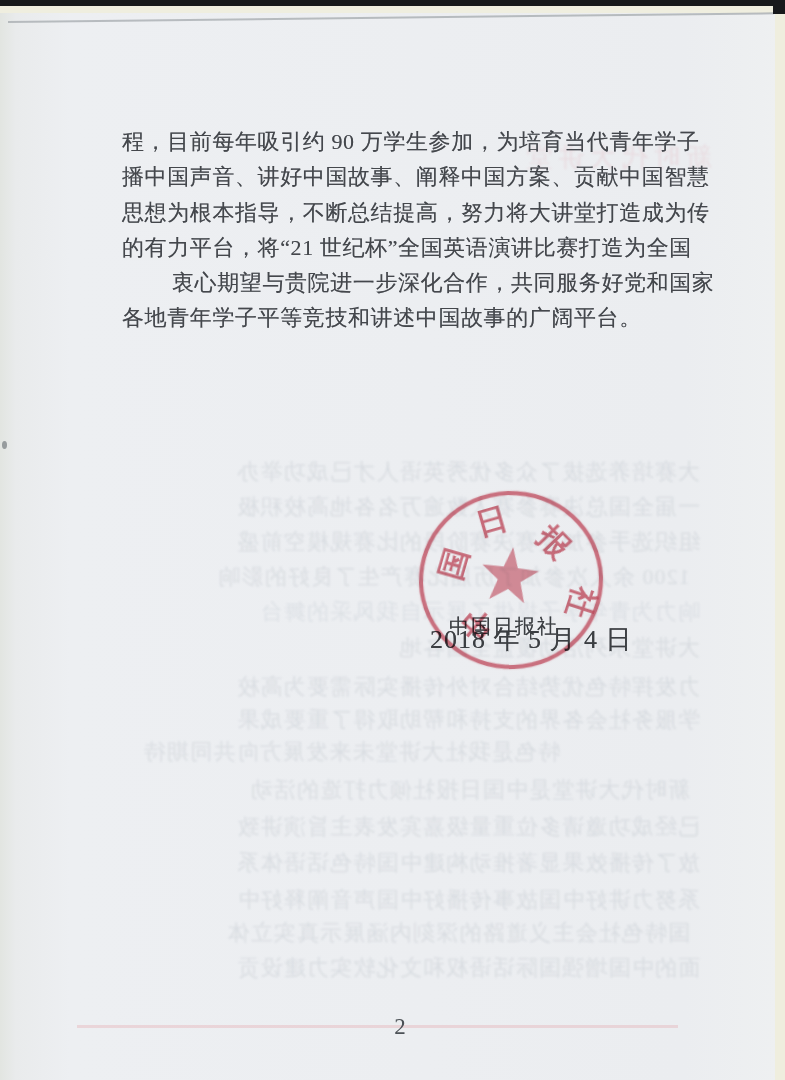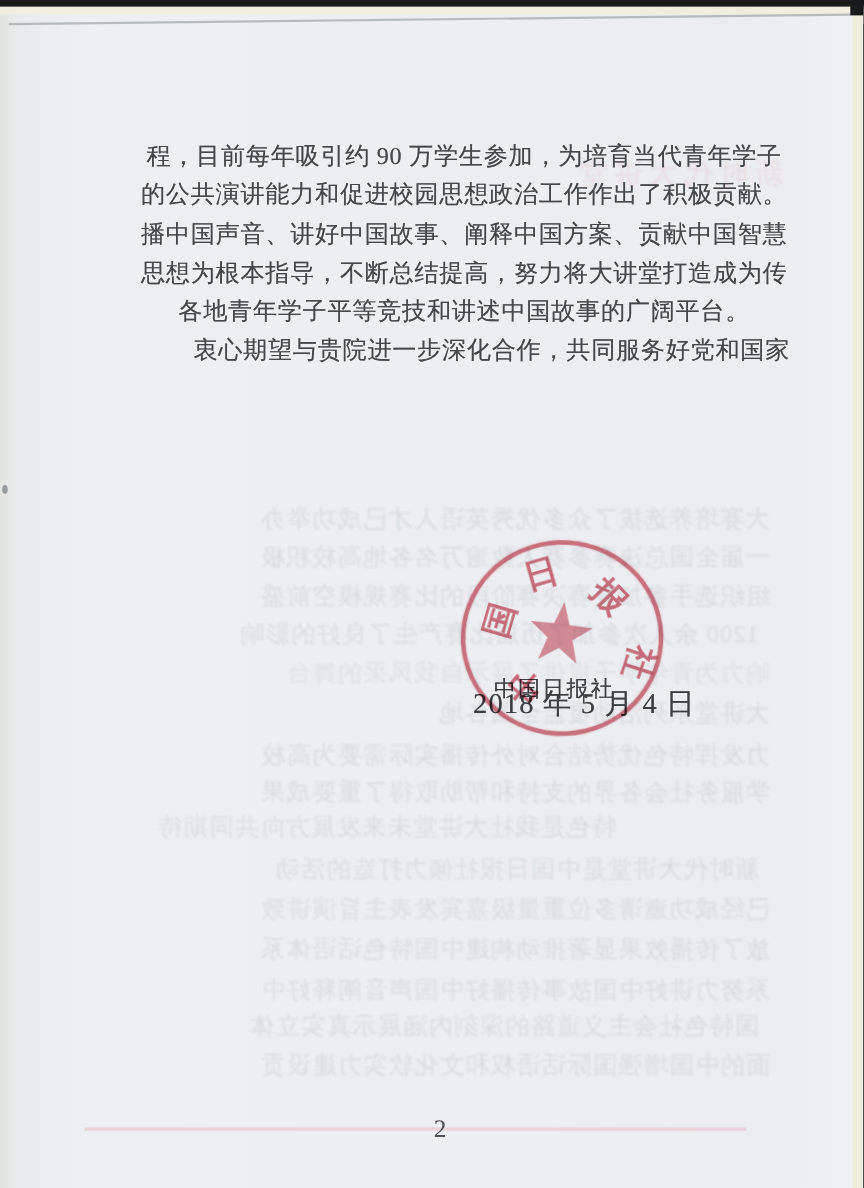--- a/index.html
+++ b/index.html
@@ -16,21 +16,21 @@
   .page-edge-line{position:absolute;left:8px;top:21px;width:766px;height:1.6px;background:#a9aeb1;
     transform:rotate(-0.65deg);transform-origin:left center;z-index:4;opacity:.8;}
   
   .paper{position:absolute;left:0;top:13px;width:776px;height:1067px;z-index:2;
     background:linear-gradient(90deg,#e2e5e1 0px,#e9ebec 16px,#edeff2 70px,#eceef1 55%,#ebedf0 88%,#eef0f1 100%);}
   .ink-speck{position:absolute;left:2px;top:428px;width:5px;height:8px;border-radius:50%;
     background:rgba(88,94,100,.55);}
   
   .body-text{position:absolute;left:122px;top:111px;width:600px;
     font-size:22px;line-height:35.3px;letter-spacing:.6px;color:#44474c;
-    text-shadow:0 0 .5px rgba(70,75,82,.55);text-align:center;}
+    text-shadow:0 0 .5px rgba(70,75,82,.55);}
   .body-line{height:35.3px;white-space:nowrap;}
   .body-line.indent{text-indent:50px;}
   
   .sig-org{position:absolute;left:449px;top:600px;font-size:20px;letter-spacing:2px;color:#3b3e42;
     text-shadow:0 0 .5px rgba(60,64,70,.6);white-space:nowrap;z-index:3;}
   .sig-date{position:absolute;left:430px;top:609px;font-size:26px;letter-spacing:1px;color:#3b3e42;
     text-shadow:0 0 .5px rgba(60,64,70,.6);white-space:nowrap;z-index:3;}
   
   .stamp{position:absolute;left:419px;top:478px;width:185px;height:179px;z-index:4;
     mix-blend-mode:multiply;transform:rotate(-2deg);}
@@ -83,25 +83,25 @@
   <div class="bleed-line" style="left:115px;top:726px;width:445px;">特色是我社大讲堂未来发展方向共同期待</div>
   <div class="bleed-line" style="left:130px;top:764px;width:560px;">新时代大讲堂是中国日报社倾力打造的活动</div>
   <div class="bleed-line" style="left:115px;top:801px;width:585px;">已经成功邀请多位重量级嘉宾发表主旨演讲致</div>
   <div class="bleed-line" style="left:115px;top:837px;width:585px;">放了传播效果显著推动构建中国特色话语体系</div>
   <div class="bleed-line" style="left:115px;top:874px;width:585px;">系努力讲好中国故事传播好中国声音阐释好中</div>
   <div class="bleed-line" style="left:115px;top:907px;width:575px;">国特色社会主义道路的深刻内涵展示真实立体</div>
   <div class="bleed-line" style="left:115px;top:942px;width:585px;">面的中国增强国际话语权和文化软实力建设贡</div>
 
   <div class="body-text">
     <div class="body-line">程，目前每年吸引约 90 万学生参加，为培育当代青年学子</div>
-    <div class="body-line">的公共演讲能力和促进校园思想政治工作作出了积极贡献。</div>
     <div class="body-line">播中国声音、讲好中国故事、阐释中国方案、贡献中国智慧</div>
     <div class="body-line">思想为根本指导，不断总结提高，努力将大讲堂打造成为传</div>
+    <div class="body-line">的有力平台，将“21 世纪杯”全国英语演讲比赛打造为全国</div>
+    <div class="body-line indent">衷心期望与贵院进一步深化合作，共同服务好党和国家</div>
     <div class="body-line">各地青年学子平等竞技和讲述中国故事的广阔平台。</div>
-    <div class="body-line indent">衷心期望与贵院进一步深化合作，共同服务好党和国家</div>
   </div>
 
   <div class="sig-org">中国日报社</div>
   <div class="sig-date">2018 年 5 月 4 日</div>
 
   <div class="stamp">
     <div class="stamp-ring"></div>
     <svg class="seal-star" viewBox="0 0 64 60">
       <polygon fill-opacity="0.78" points="32,2 39.1,22.3 60.5,22.7 43.4,35.7 49.6,56.3 32,44 14.4,56.3 20.6,35.7 3.5,22.7 24.9,22.3" fill="#cf5264"></polygon>
     </svg>

